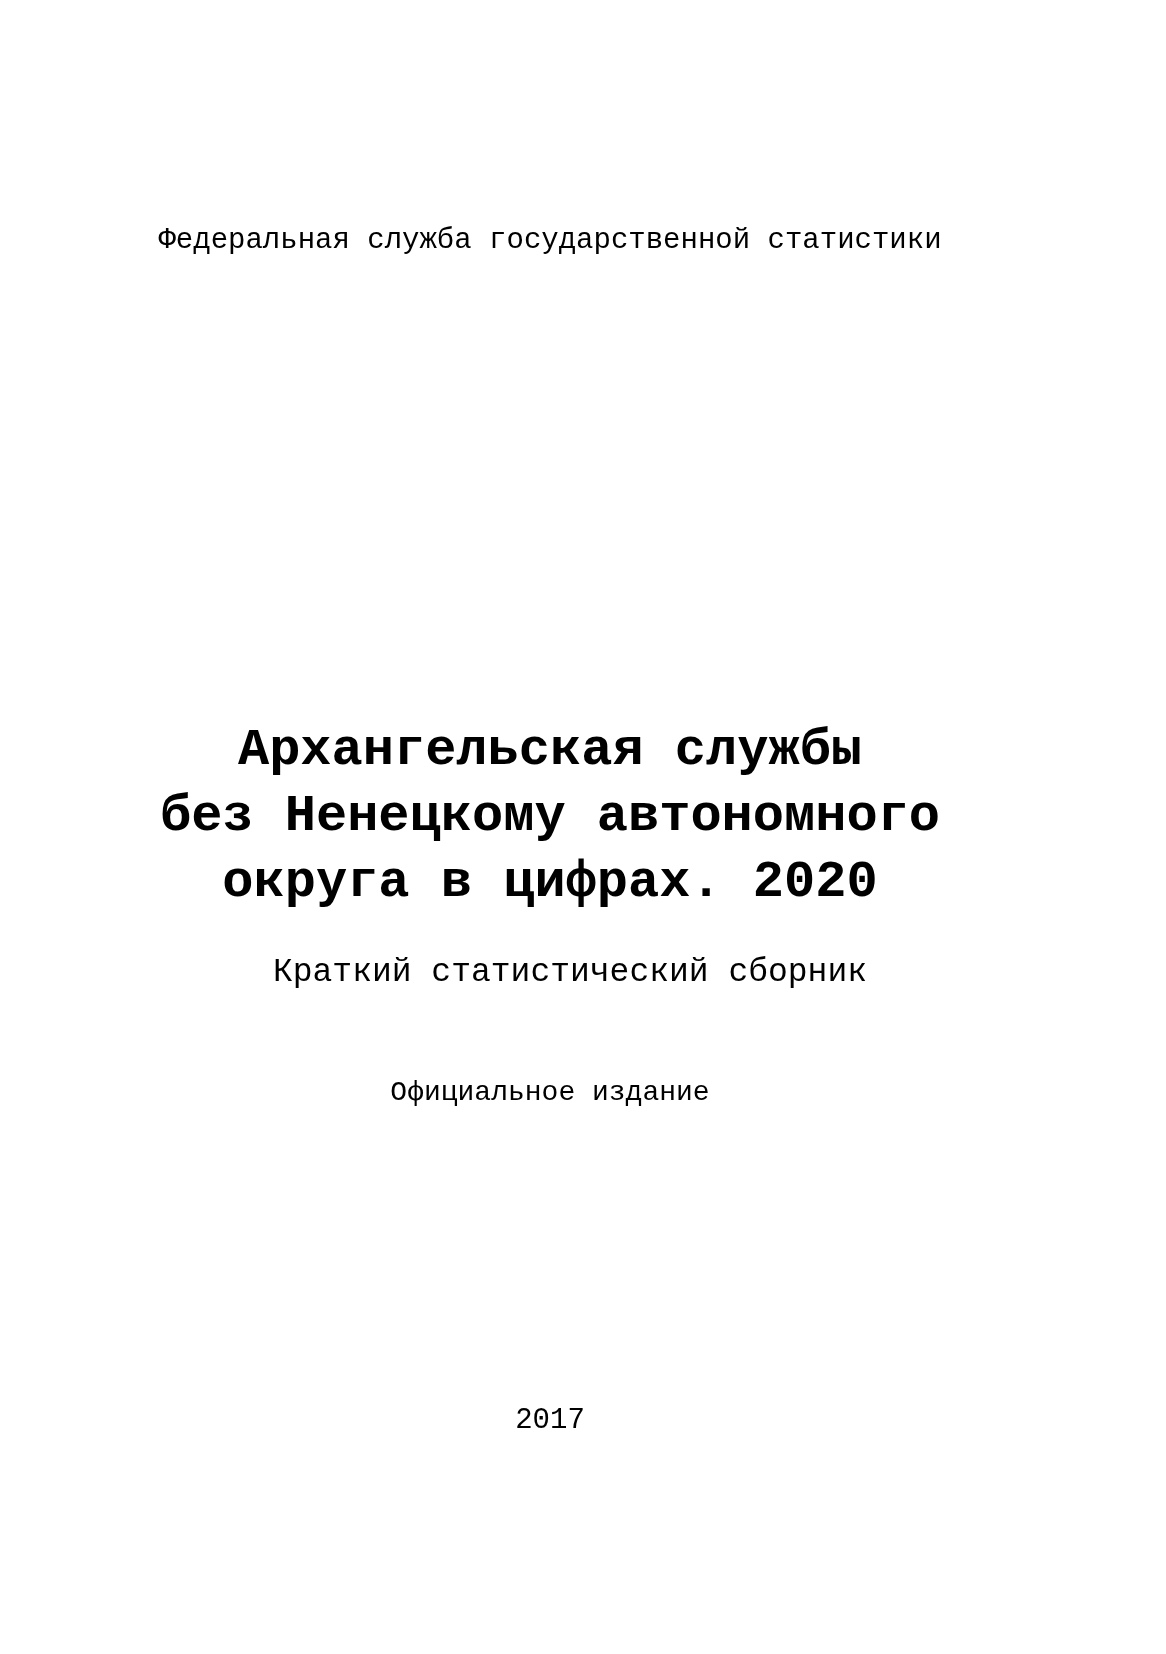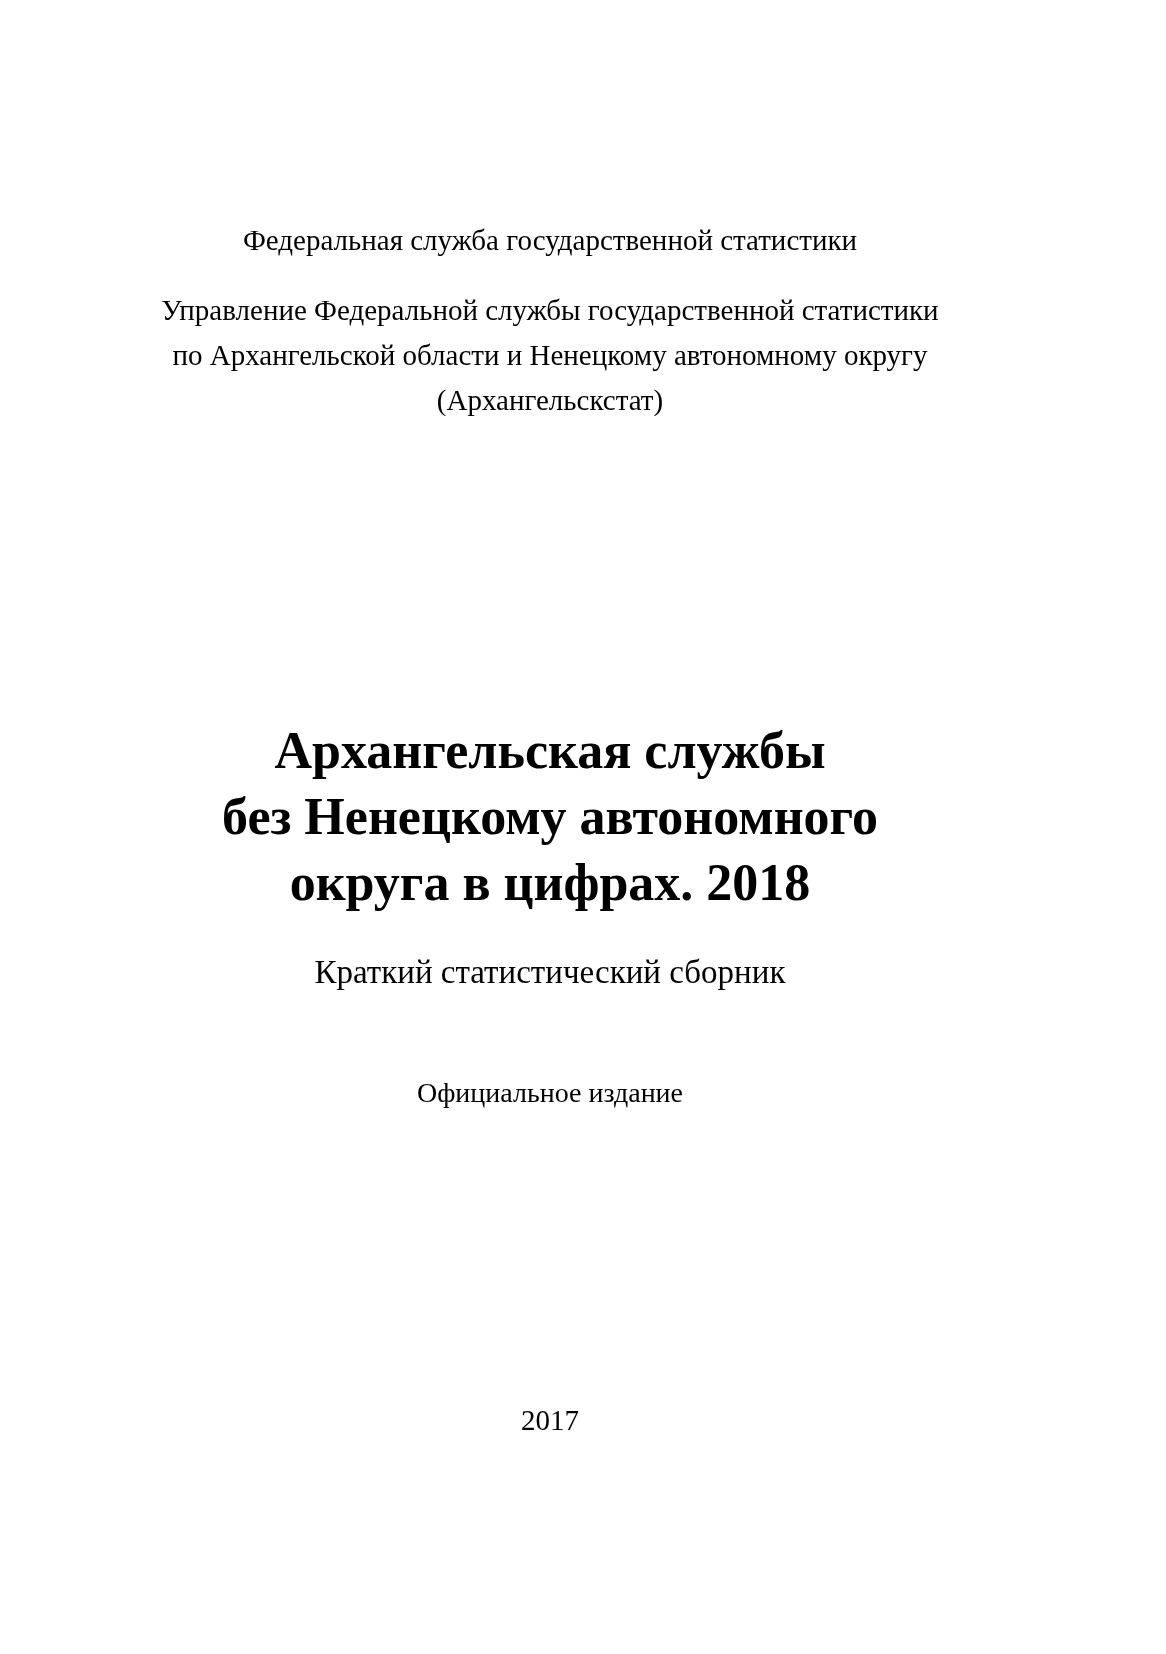--- a/index.html
+++ b/index.html
@@ -7,21 +7,21 @@
     padding: 0;
     background: #888;
   }
   .page {
     position: relative;
     width: 1166px;
     height: 1654px;
     margin: 0 auto;
     background: #ffffff;
     color: #000000;
-    font-family: Liberation Serif, serif;
+    font-family: Liberation Mono, monospace;
     overflow: hidden;
   }
   
   .block {
     position: absolute;
     left: 0;
     width: 1100px;
     text-align: center;
     margin: 0;
     padding: 0;
@@ -40,49 +40,45 @@
   .title {
     top: 718px;
     font-size: 52px;
     line-height: 66px;
     font-weight: bold;
   }
   .subtitle {
     top: 950px;
     font-size: 33px;
     line-height: 45px;
+    padding-left: 20px;
   }
   .edition {
     top: 1073px;
     font-size: 28px;
     line-height: 40px;
   }
   .imprint {
     top: 1404px;
     font-size: 29px;
     line-height: 33px;
   }
 </style>
 </head>
 <body>
 
 <div class="page">
 
   <p class="block agency">Федеральная служба государственной статистики</p>
 
-  <div class="block department">
-    <div>Управление Федеральной службы государственной статистики</div>
-    <div>по Архангельской области и Ненецкому автономному округу</div>
-    <div>(Архангельскстат)</div>
-  </div>
 
   <h1 class="block title">
     <div>Архангельская службы</div>
     <div>без Ненецкому автономного</div>
-    <div>округа в цифрах. 2018</div>
+    <div>округа в цифрах. 2020</div>
   </h1>
 
   <p class="block subtitle">Краткий статистический сборник</p>
 
   <p class="block edition">Официальное издание</p>
 
   <div class="block imprint">
     <div>2017</div>
   </div>
 

